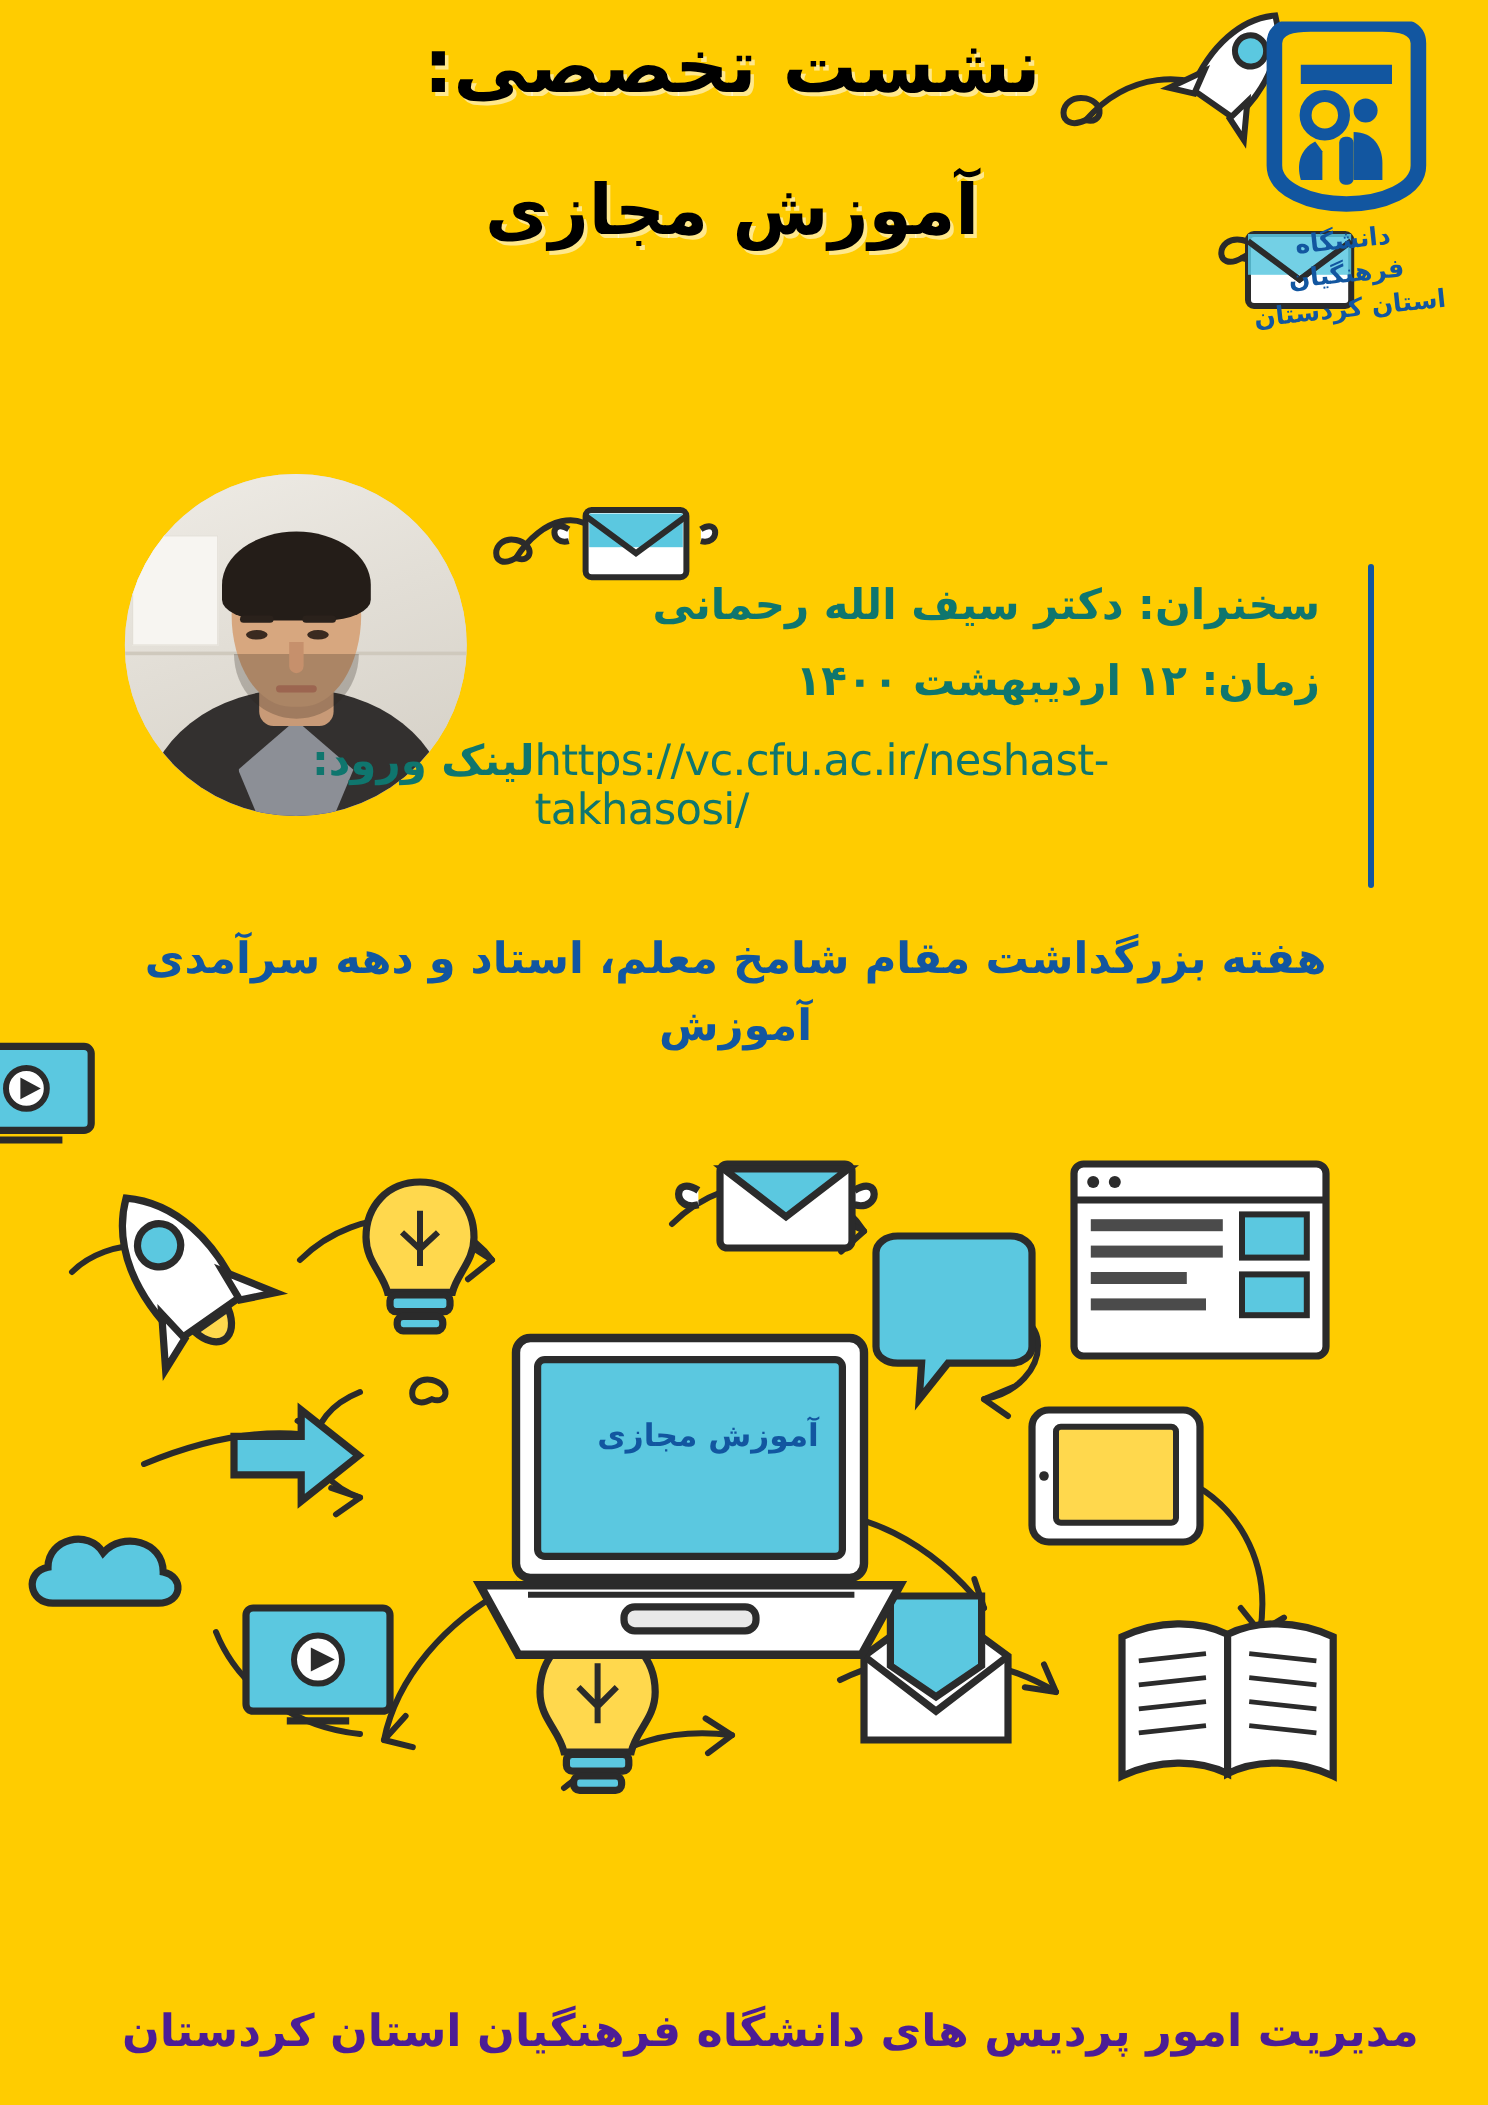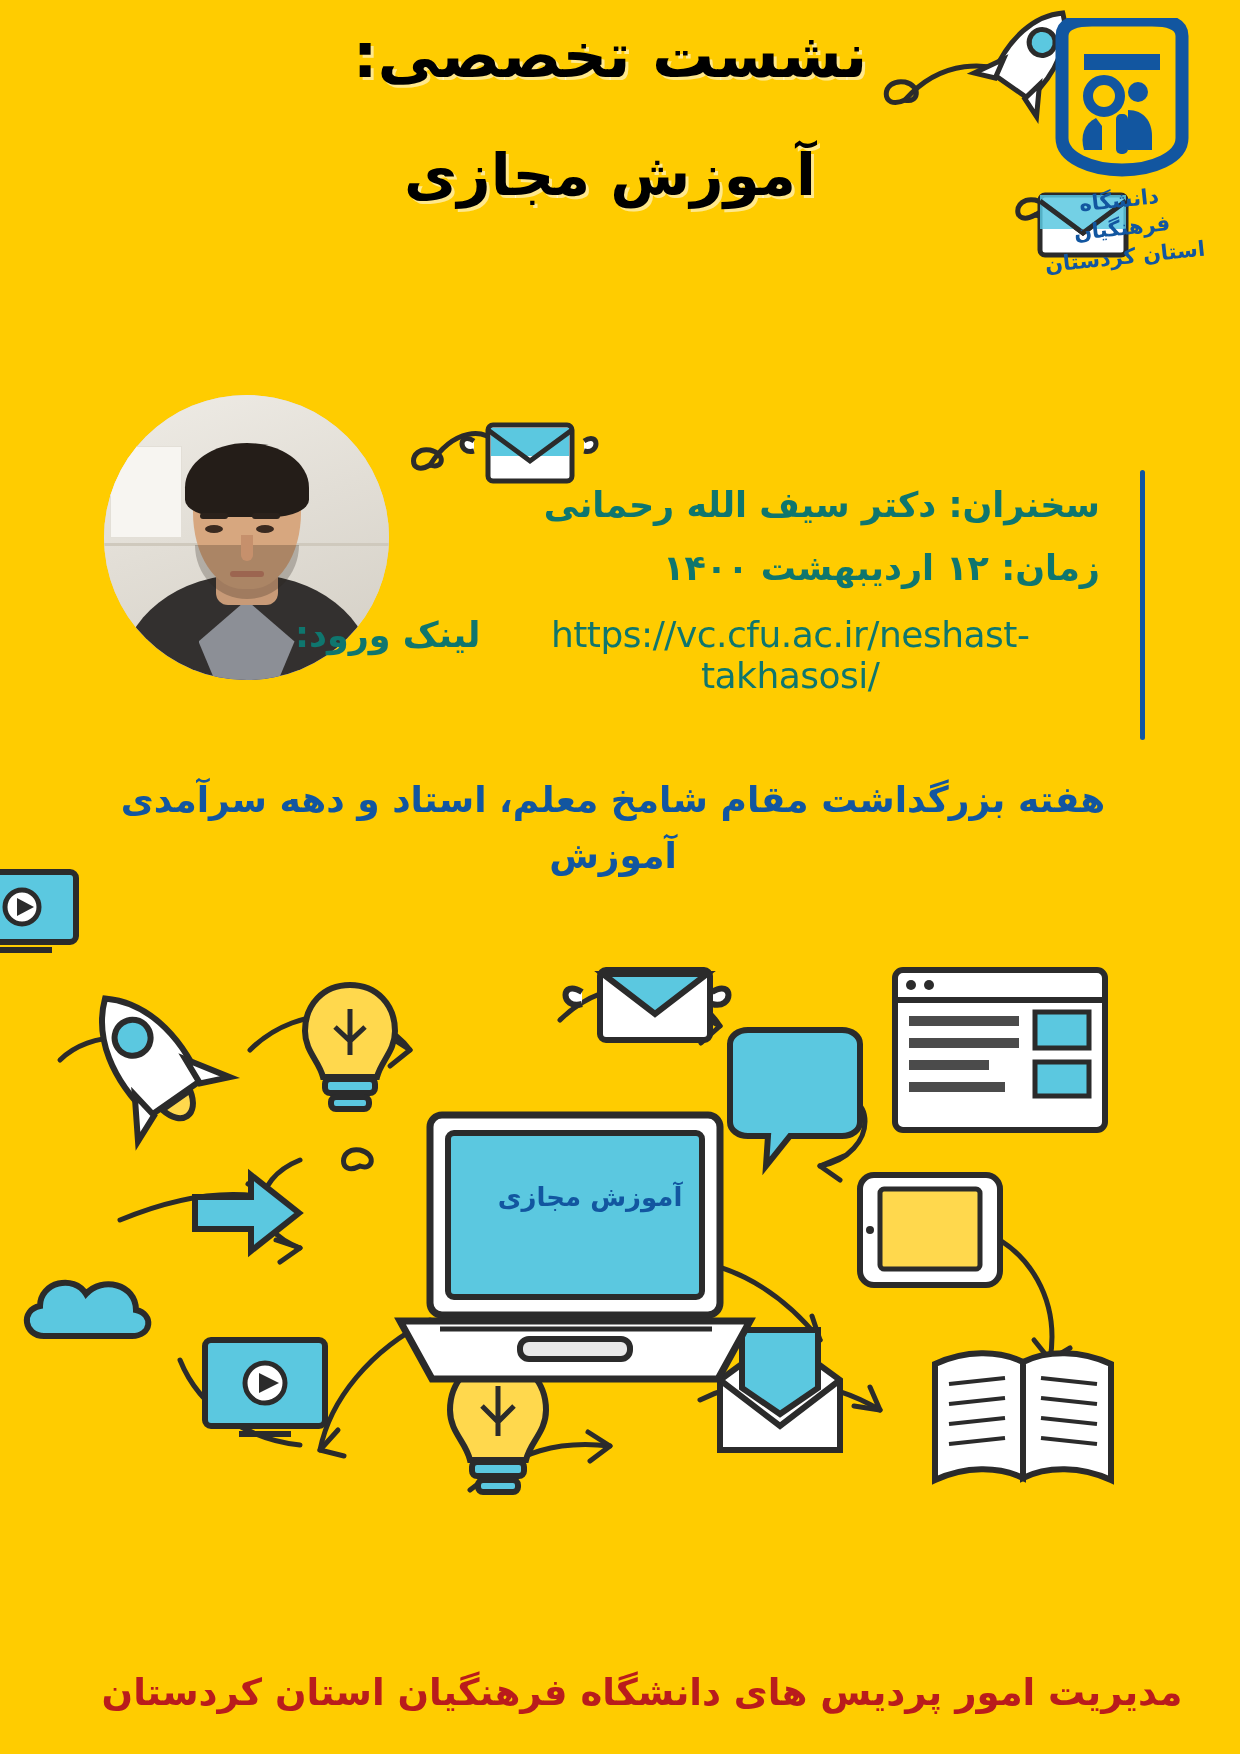--- a/index.html
+++ b/index.html
@@ -234,34 +234,32 @@
     text-align: right;
     padding-right: 0;
   }
   .info-line:last-child { margin-bottom: 0; }
   .link-row {
     display: flex;
     flex-direction: row-reverse;
     align-items: baseline;
     justify-content: flex-start;
     margin-top: 6px;
-    margin-left: 35px;
   }
   .link-label {
     font-size: 35px;
     font-weight: bold;
     white-space: nowrap;
   }
   .link-url {
     font-size: 36px;
     font-weight: normal;
     direction: ltr;
     font-family: "DejaVu Sans", "Liberation Sans", sans-serif;
     letter-spacing: -0.5px;
-    text-align: center;
   }
 
   
   .greeting {
     position: absolute;
     top: 772px;
     left: 60px;
     right: 74px;
     text-align: center;
     color: #1256A0;
@@ -270,21 +268,21 @@
     line-height: 1.55;
   }
 
   
   .footer {
     position: absolute;
     bottom: 36px;
     left: 0;
     right: 0;
     text-align: center;
-    color: #b91c1c;
+    color: #4c1d95;
     font-size: 37px;
     font-weight: bold;
     line-height: 1.35;
     padding-left: 44px;
   }
 
   
   .illus {
     position: absolute;
     left: 0;

